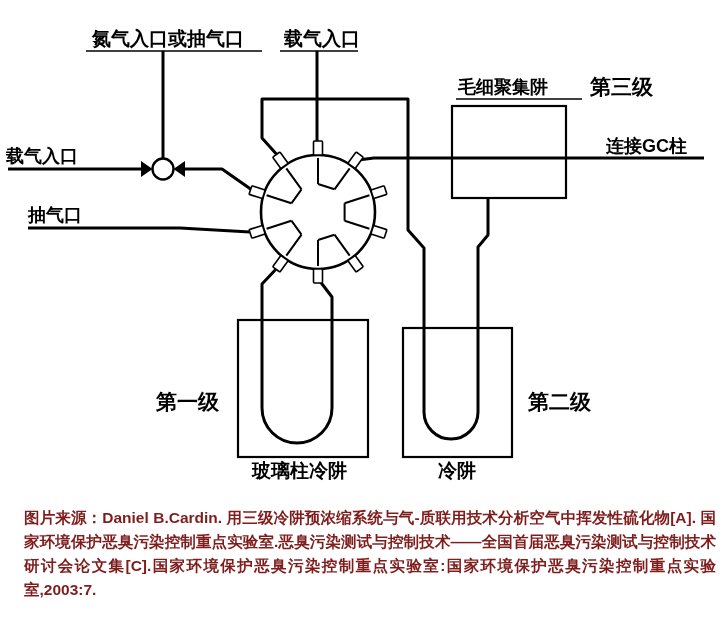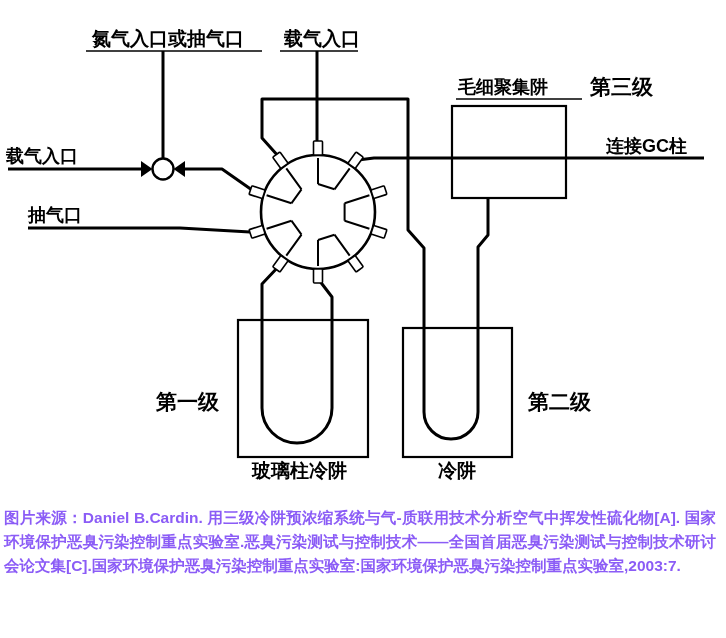--- a/index.html
+++ b/index.html
@@ -1,21 +1,21 @@
 <!DOCTYPE html>
 <html><head>
 <meta charset="utf-8">
 <style>
   html,body { margin:0; padding:0; background:#fff; }
   body { width:726px; height:638px; overflow:hidden; }
   .t { font-family:"Liberation Sans","DejaVu Sans",sans-serif; font-weight:700; fill:#000; }
   .caption {
-    padding:10px 10px 0 4px;
+    padding:10px 10px 0 24px;
     font:700 15.5px/1.55 "Liberation Sans","DejaVu Sans",sans-serif;
-    color:#8b5cf6;
+    color:#7f1d1d;
     text-align:justify;
   }
 </style>
 </head>
 <body>
 
 
 
 <svg width="726" height="492" viewBox="0 0 726 492">
 

